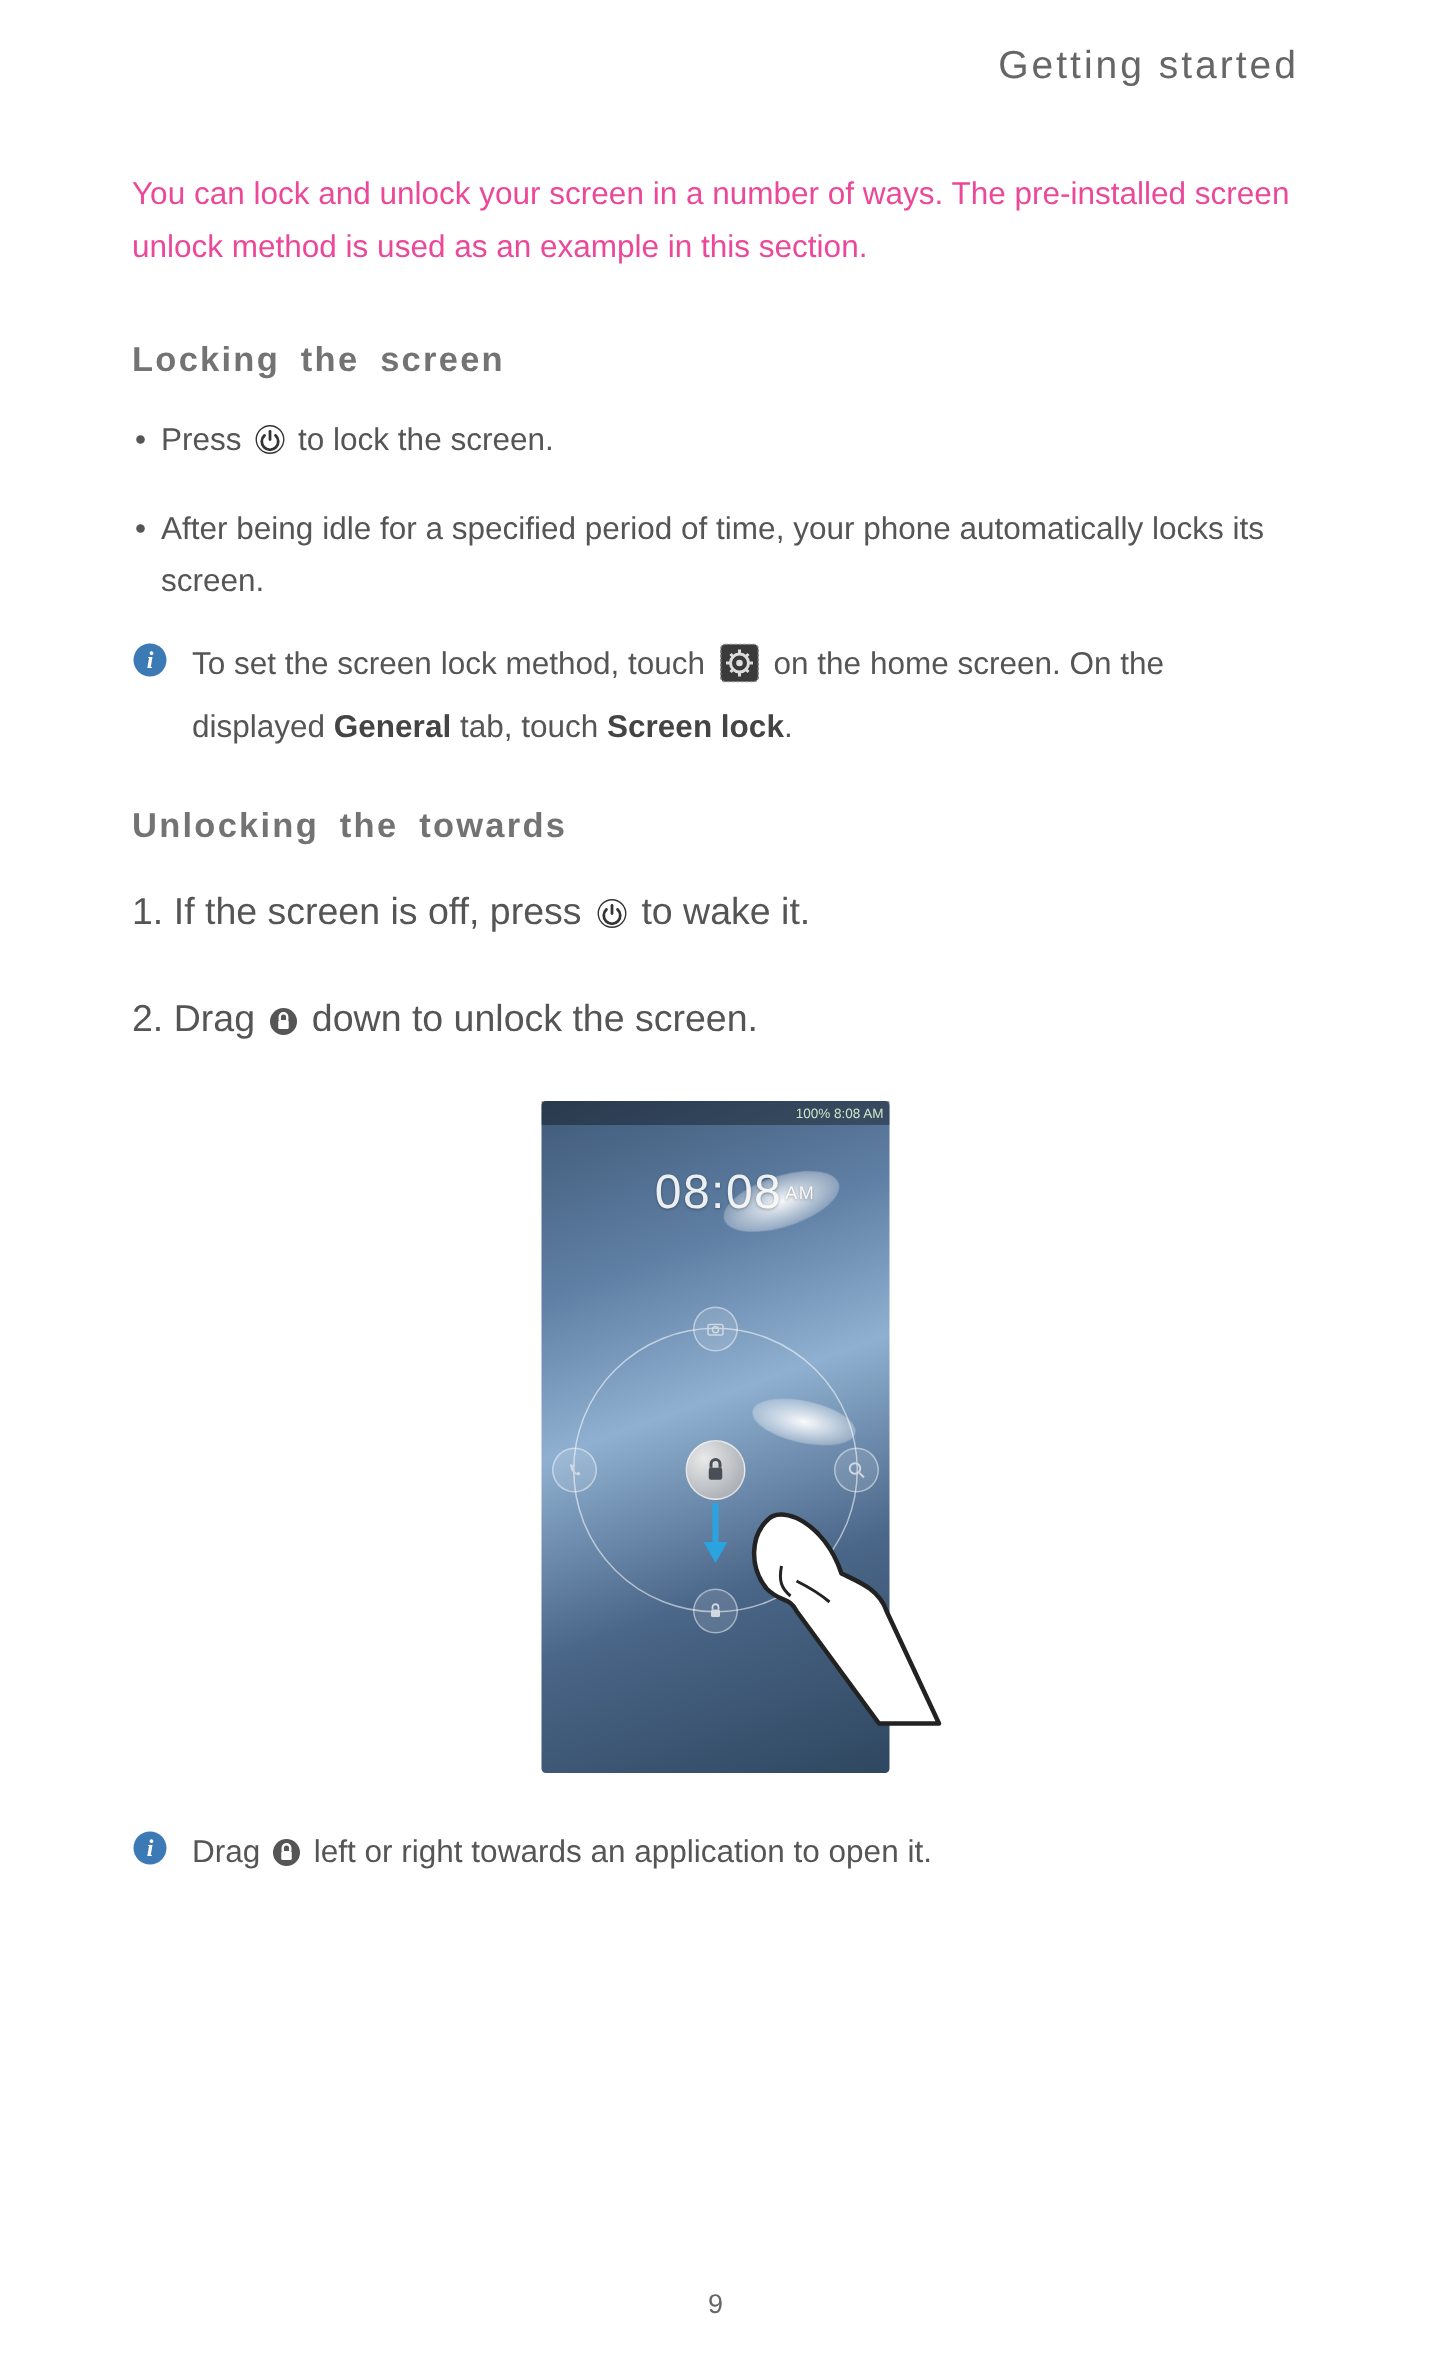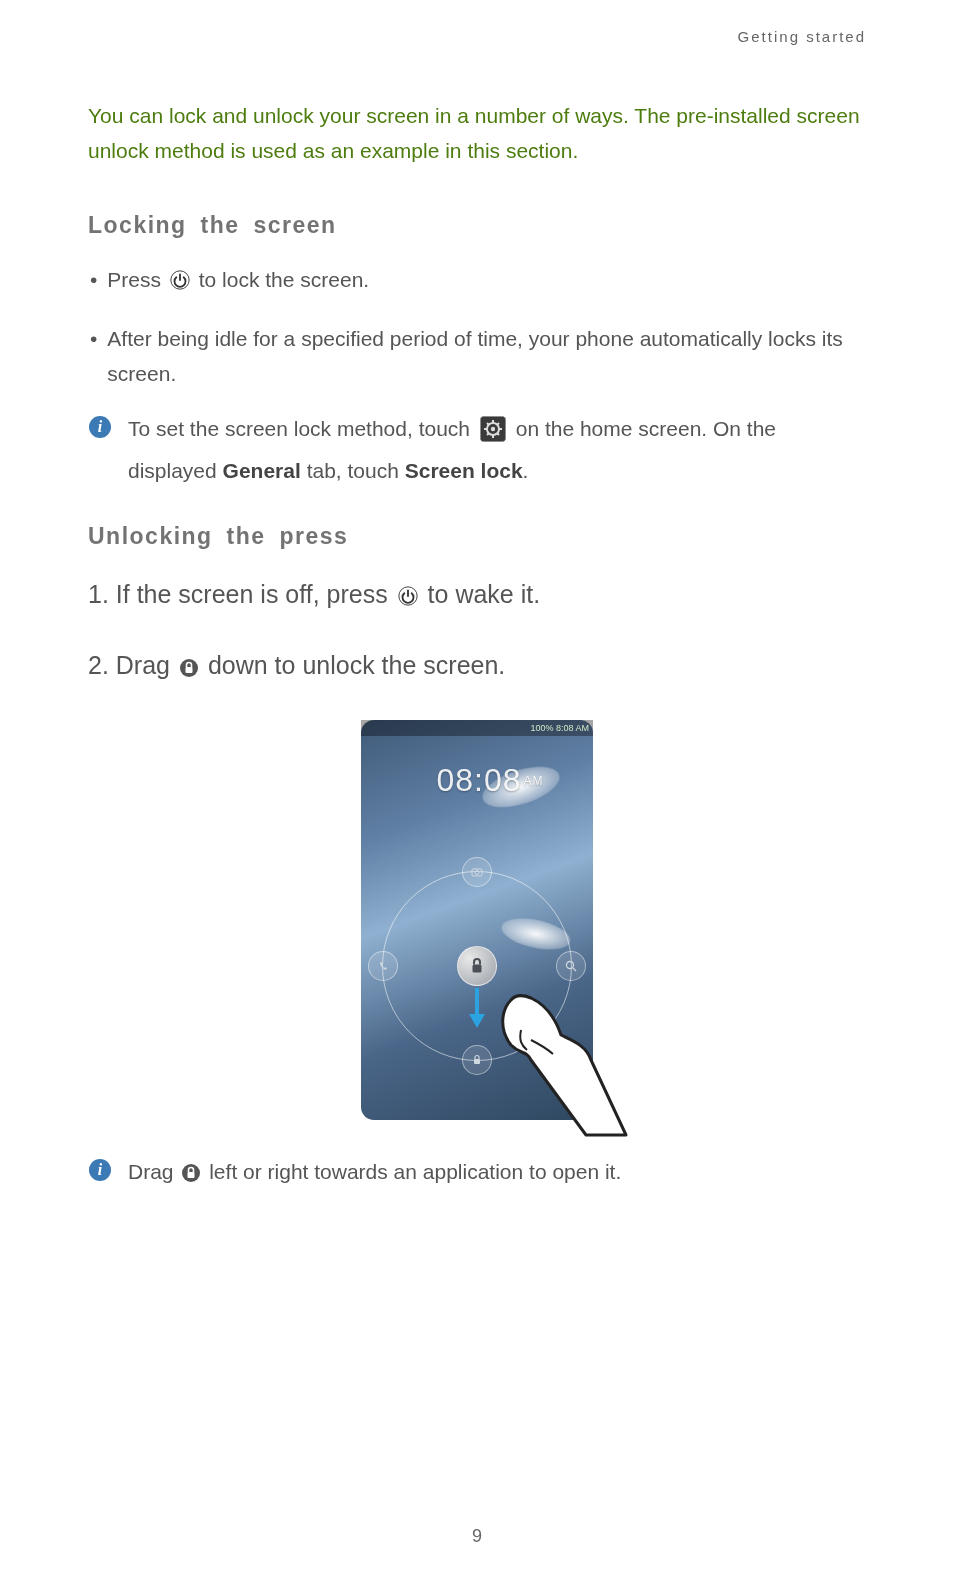--- a/index.html
+++ b/index.html
@@ -9,29 +9,29 @@
     background: #ffffff;
     font-family: "Segoe UI", "Helvetica Neue", Arial, sans-serif;
     color: #555;
     position: relative;
   }
   .page {
     padding: 28px 88px 0 88px;
   }
   .header {
     text-align: right;
-    font-size: 15px;
+    font-size: 26px;
     color: #666;
     letter-spacing: 2px;
     margin-bottom: 54px;
   }
   .intro {
     font-size: 21px;
     line-height: 1.65;
-    color: #4d7c0f;
+    color: #ec4899;
     margin-bottom: 44px;
   }
   .section-title {
     color: #737373;
     font-weight: 700;
     font-size: 23px;
     letter-spacing: 1.5px;
     margin-bottom: 24px;
     word-spacing: 6px;
   }
@@ -76,24 +76,24 @@
     margin-bottom: 26px;
   }
   .screenshot-wrap {
     text-align: center;
     margin-top: 30px;
     margin-bottom: 30px;
   }
   .lockscreen {
     display: inline-block;
     width: 232px;
-    height: 400px;
+    height: 448px;
     background: linear-gradient(160deg,#405a78 0%, #5f7fa4 25%, #8fb0d0 45%, #4a6688 70%, #2f4760 100%);
     position: relative;
-    border-radius: 13px;
+    border-radius: 3px;
     overflow: visible;
   }
   .statusbar {
     position: absolute; top: 0; left: 0; right: 0;
     height: 16px;
     background: rgba(0,0,0,0.35);
     color: #cfe7c8;
     font-size: 9px;
     text-align: right;
     padding-right: 4px;
@@ -236,21 +236,21 @@
           </g>
         </svg>
       </span>
       <span> on the home screen. On the displayed </span>
       <b>General</b>
       <span> tab, touch </span>
       <b>Screen lock</b><span>.</span>
     </div>
   </div>
 
-  <h3 class="section-title">Unlocking  the  press</h3>
+  <h3 class="section-title">Unlocking  the  towards</h3>
 
   <div class="ordered-item">
     <span>1.</span>
     <span>If the screen is off, press </span>
     <span class="inline-icon">
       <svg width="22" height="22" viewBox="0 0 24 24">
         <circle cx="12" cy="12" r="10" fill="none" stroke="#333" stroke-width="1"></circle>
         <path d="M12 6 v6" stroke="#333" stroke-width="2" stroke-linecap="round" fill="none"></path>
         <path d="M8 9 a6 6 0 1 0 8 0" stroke="#333" stroke-width="2" fill="none" stroke-linecap="round"></path>
       </svg>

